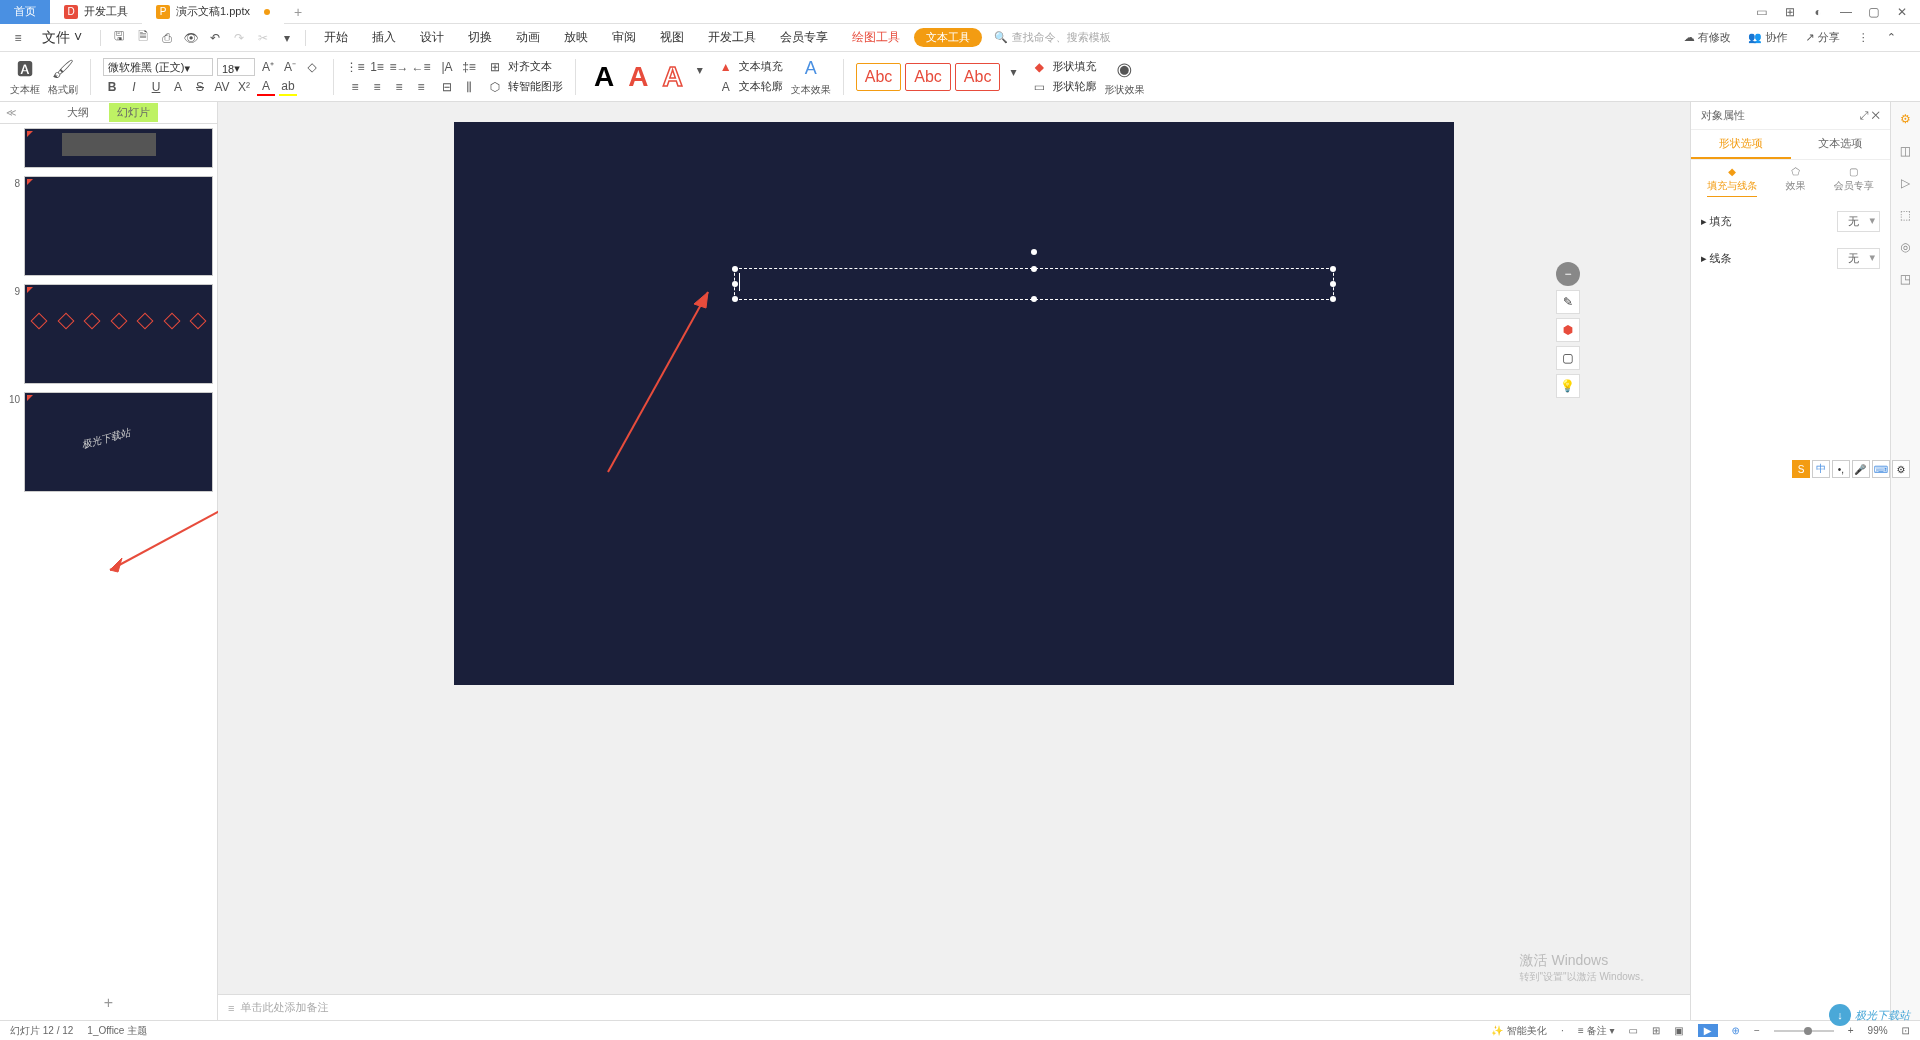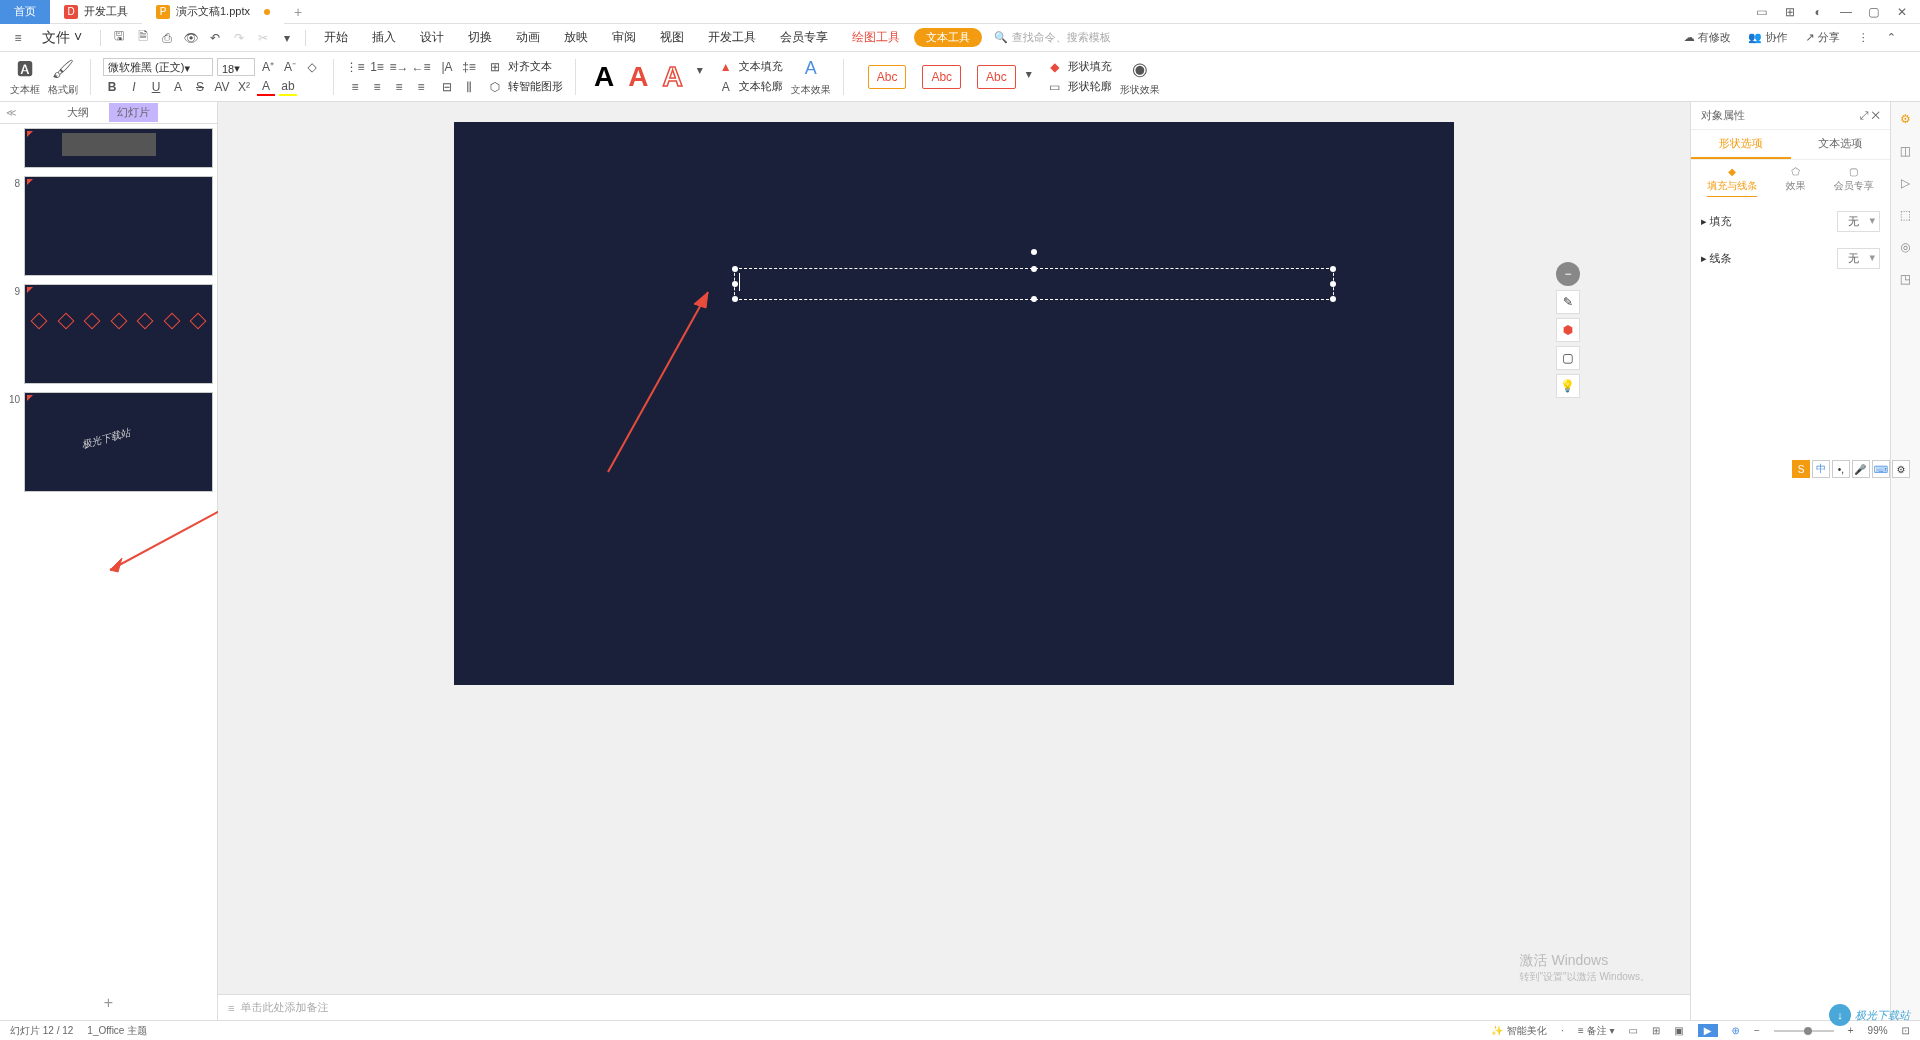--- a/index.html
+++ b/index.html
@@ -38,33 +38,33 @@
 .ribbon-group .icon-big { width: 24px; height: 24px; display: flex; align-items: center; justify-content: center; font-size: 18px; }
 .ribbon-vdiv { width: 1px; height: 36px; background: #e0e0e0; margin: 0 4px; }
 .font-box { display: flex; flex-direction: column; gap: 2px; }
 .font-row { display: flex; align-items: center; gap: 4px; }
 .select-box { border: 1px solid #ccc; height: 18px; padding: 0 4px; font-size: 11px; display: flex; align-items: flex-end; background: #fff; }
 .fmt-btn { width: 18px; height: 18px; display: flex; align-items: center; justify-content: center; font-size: 12px; color: #555; }
 .wordart { font-size: 28px; font-weight: bold; padding: 0 6px; }
 .wordart.black { color: #000; }
 .wordart.red { color: #e74c3c; }
 .wordart.outline { color: #fff; -webkit-text-stroke: 1.5px #e74c3c; }
-.abc-box { border: 1px solid #ccc; padding: 4px 8px; font-size: 12px; border-radius: 2px; margin-left: 12px; }
+.abc-box { border: 1px solid #ccc; padding: 4px 8px; font-size: 16px; border-radius: 2px; }
 .abc-box.sel { border-color: #f39c12; color: #e74c3c; }
 .abc-box.red { border-color: #e74c3c; color: #e74c3c; }
 
 
 .main-area { display: flex; height: calc(100vh - 24px - 28px - 50px - 20px); }
 
 
 .slide-panel { width: 218px; background: #fff; border-right: 1px solid #ddd; display: flex; flex-direction: column; }
 .slide-tabs { display: flex; height: 22px; border-bottom: 1px solid #ddd; align-items: center; justify-content: center; gap: 12px; font-size: 11px; position: relative; }
 .slide-tabs .collapse { position: absolute; left: 6px; font-size: 10px; color: #999; }
 .st-item { padding: 2px 8px; color: #666; }
-.st-item.active { background: #c4b5fd; }
+.st-item.active { background: #bef264; }
 .slides-list { flex: 1; overflow-y: auto; padding: 4px; }
 .slide-item { display: flex; gap: 4px; margin-bottom: 8px; }
 .slide-num { width: 16px; font-size: 10px; color: #666; text-align: right; padding-top: 2px; }
 .slide-thumb { flex: 1; height: 100px; background: #1a1f3a; border: 1px solid #ccc; position: relative; }
 .slide-thumb.selected { border: 2px solid #f39c12; }
 .slide-thumb .corner { position: absolute; top: 2px; left: 2px; width: 0; height: 0; border-left: 6px solid #e74c3c; border-bottom: 6px solid transparent; }
 .add-slide { text-align: center; padding: 8px; color: #999; font-size: 16px; }
 
 
 .canvas-area { flex: 1; background: #f0f0f0; display: flex; flex-direction: column; position: relative; }

